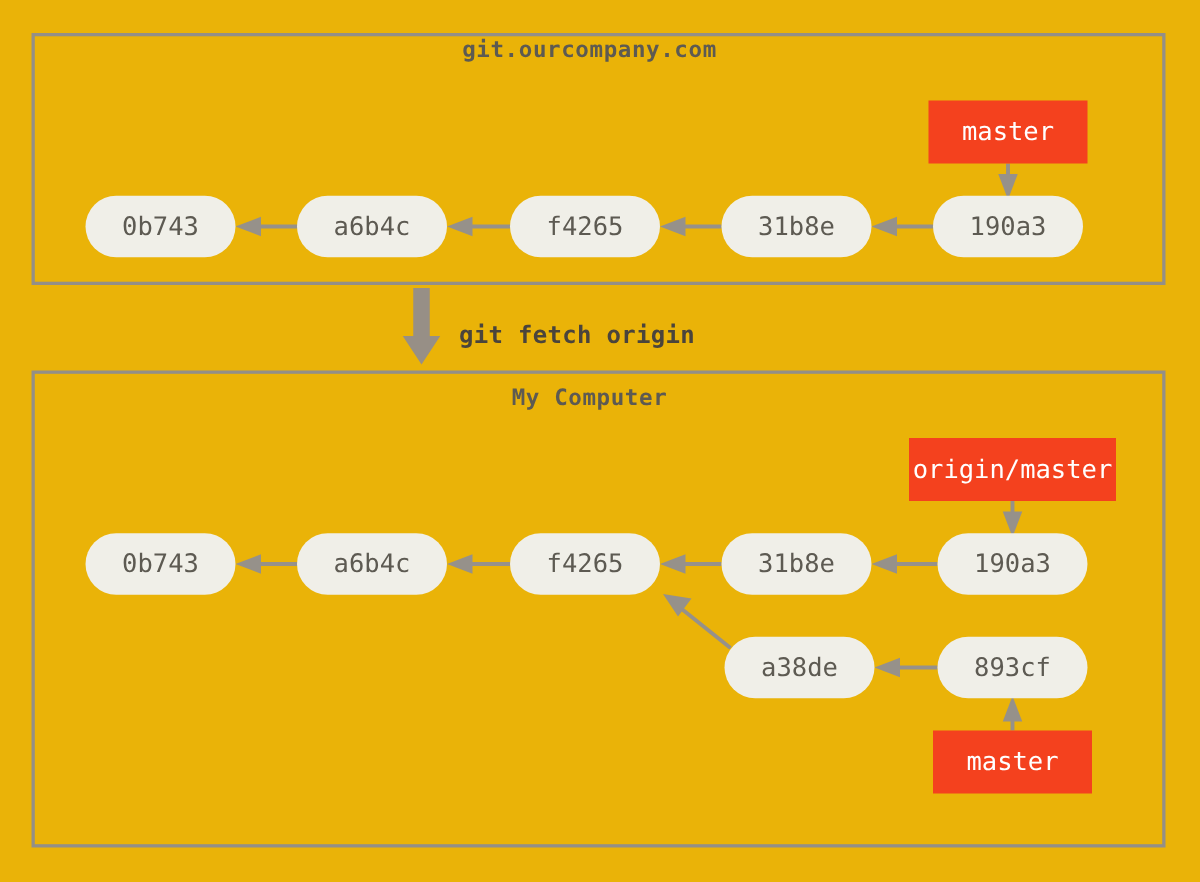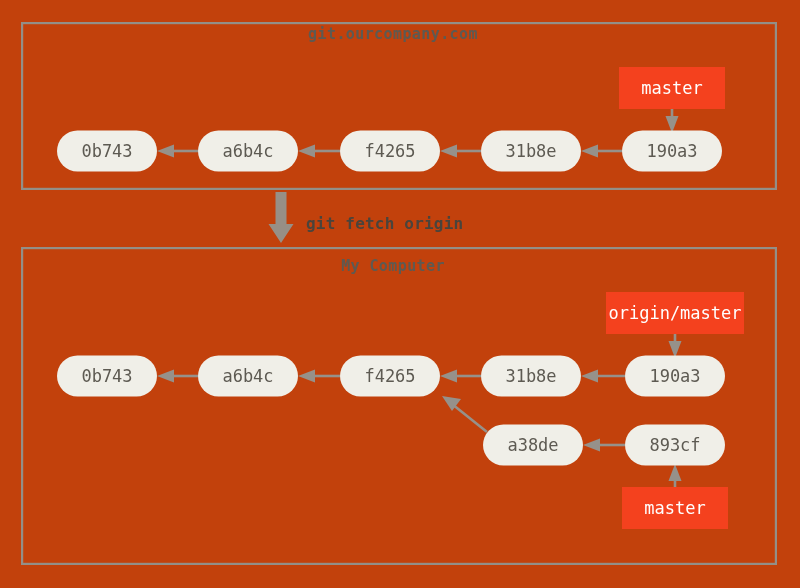--- a/index.html
+++ b/index.html
@@ -12,21 +12,21 @@
     height: 588px;
     overflow: hidden;
     font-family: "DejaVu Sans Mono", "Liberation Mono", monospace;
     position: relative;
   }
   #stage {
     position: absolute;
     left: 0; top: 0;
     width: 800px;
     height: 588px;
-    background: #c2410c;
+    background: #eab308;
     text-decoration: underline;
   }
   #stage svg {
     position: absolute;
     left: 0; top: 0;
     width: 800px;
     height: 588px;
     display: block;
   }
   .frame-rect {

